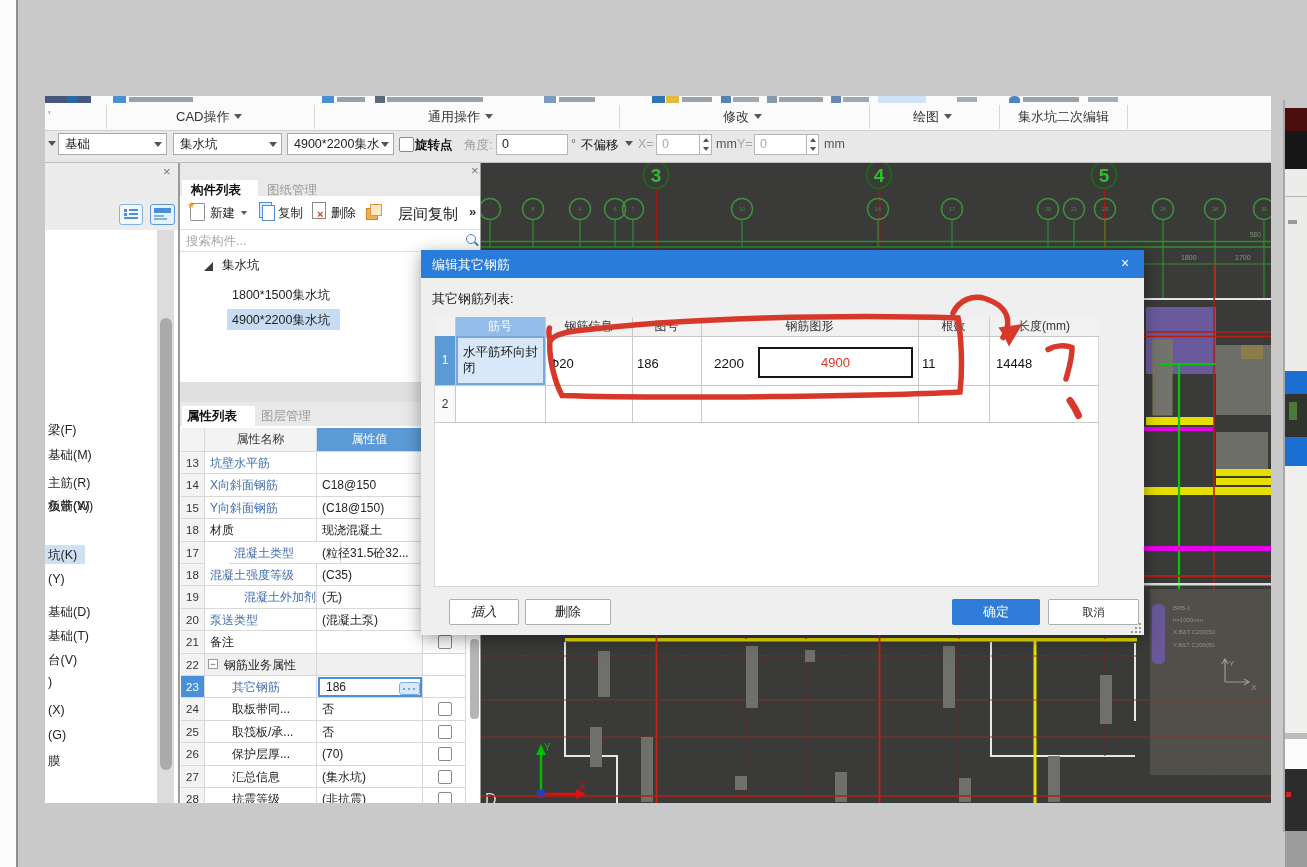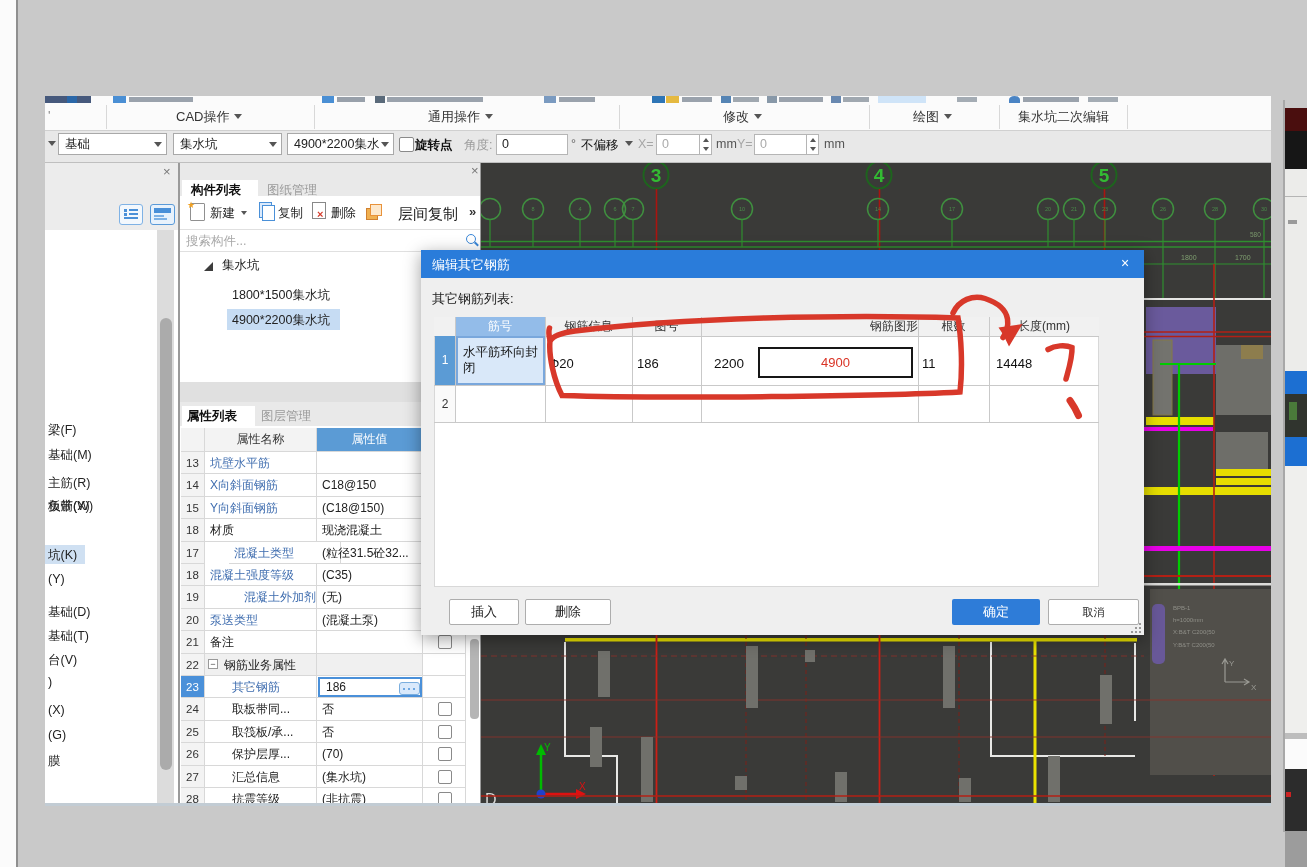--- a/index.html
+++ b/index.html
@@ -450,21 +450,21 @@
   <div class="abs" style="left:11px;top:6px;font-size:13px;color:#fff;">编辑其它钢筋</div>
   <div class="abs" style="left:700px;top:5px;font-size:14px;color:#fff;">×</div>
   <div class="abs" style="left:11px;top:40px;font-size:13px;color:#222;">其它钢筋列表:</div>
 
   <div class="abs" style="left:13px;top:67px;width:665px;height:270px;background:#fff;border:1px solid #d8d8d8;box-sizing:border-box;"></div>
 
   <div class="abs" style="left:13px;top:67px;width:665px;height:20px;background:#f1f1f1;border-bottom:1px solid #c8c8c8;box-sizing:border-box;"></div>
   <div class="abs" style="left:34px;top:67px;width:90px;height:19px;background:#93bce9;box-sizing:border-box;font-size:12px;color:#fff;text-align:center;line-height:19px;">筋号</div>
   <div class="abs" style="left:124px;top:67px;width:87px;height:20px;box-sizing:border-box;font-size:12px;color:#333;text-align:center;line-height:19px;">钢筋信息</div>
   <div class="abs" style="left:211px;top:67px;width:69px;height:20px;box-sizing:border-box;font-size:12px;color:#333;text-align:center;line-height:19px;">图号</div>
-  <div class="abs" style="left:280px;top:67px;width:217px;height:20px;box-sizing:border-box;font-size:12px;color:#333;text-align:right;line-height:19px;">钢筋图形</div>
+  <div class="abs" style="left:280px;top:67px;width:217px;height:20px;box-sizing:border-box;font-size:12px;color:#333;text-align:center;line-height:19px;">钢筋图形</div>
   <div class="abs" style="left:497px;top:67px;width:71px;height:20px;box-sizing:border-box;font-size:12px;color:#333;text-align:center;line-height:19px;">根数</div>
   <div class="abs" style="left:568px;top:67px;width:110px;height:20px;box-sizing:border-box;font-size:12px;color:#333;text-align:center;line-height:19px;">长度(mm)</div>
 
   <div class="abs" style="left:34px;top:67px;width:1px;height:105px;background:#c9c9c9;"></div>
   <div class="abs" style="left:124px;top:67px;width:1px;height:106px;background:#c9c9c9;"></div>
   <div class="abs" style="left:211px;top:67px;width:1px;height:106px;background:#c9c9c9;"></div>
   <div class="abs" style="left:280px;top:67px;width:1px;height:106px;background:#c9c9c9;"></div>
   <div class="abs" style="left:497px;top:67px;width:1px;height:106px;background:#c9c9c9;"></div>
   <div class="abs" style="left:568px;top:67px;width:1px;height:106px;background:#c9c9c9;"></div>
 
@@ -474,21 +474,21 @@
   <div class="abs" style="left:216px;top:106px;font-size:13px;color:#111;">186</div>
   <div class="abs" style="left:293px;top:106px;font-size:13.5px;color:#111;">2200</div>
   <div class="abs" style="left:337px;top:97px;width:155px;height:31px;border:2px solid #161616;box-sizing:border-box;background:#fff;font-size:13px;color:#d93325;text-align:center;line-height:27px;">4900</div>
   <div class="abs" style="left:501px;top:106px;font-size:13px;color:#111;">11</div>
   <div class="abs" style="left:575px;top:106px;font-size:13px;color:#111;">14448</div>
   <div class="abs" style="left:13px;top:135px;width:665px;height:1px;background:#c9c9c9;"></div>
 
   <div class="abs" style="left:14px;top:136px;width:20px;height:36px;background:#fafafa;font-size:12px;color:#333;text-align:center;line-height:36px;">2</div>
   <div class="abs" style="left:13px;top:172px;width:665px;height:1px;background:#c9c9c9;"></div>
 
-  <div class="abs" style="left:28px;top:349px;width:70px;height:26px;background:#fff;border:1px solid #adadad;border-radius:2px;box-sizing:border-box;font-size:13px;color:#222;text-align:center;line-height:24px;">插入</div>
+  <div class="abs" style="left:28px;top:349px;width:70px;height:26px;background:#fff;border:1px solid #adadad;border-radius:2px;box-sizing:border-box;font-size:13px;color:#222;text-align:center;line-height:24px;font-style:italic;">插入</div>
   <div class="abs" style="left:104px;top:349px;width:86px;height:26px;background:#fff;border:1px solid #adadad;border-radius:2px;box-sizing:border-box;font-size:13px;color:#222;text-align:center;line-height:24px;">删除</div>
   <div class="abs" style="left:531px;top:349px;width:88px;height:26px;background:#2e7cd8;border-radius:2px;font-size:13px;color:#fff;text-align:center;line-height:26px;">确定</div>
   <div class="abs" style="left:627px;top:349px;width:91px;height:26px;background:#fff;border:1px solid #adadad;border-radius:2px;box-sizing:border-box;font-size:11px;color:#222;text-align:center;line-height:24px;">取消</div>
   <div class="abs" style="right:3px;bottom:2px;width:10px;height:10px;">
     <div class="abs" style="right:0;bottom:0;width:2px;height:2px;background:#999;"></div>
     <div class="abs" style="right:4px;bottom:0;width:2px;height:2px;background:#999;"></div>
     <div class="abs" style="right:8px;bottom:0;width:2px;height:2px;background:#999;"></div>
     <div class="abs" style="right:0;bottom:4px;width:2px;height:2px;background:#999;"></div>
     <div class="abs" style="right:4px;bottom:4px;width:2px;height:2px;background:#999;"></div>
     <div class="abs" style="right:0;bottom:8px;width:2px;height:2px;background:#999;"></div>

